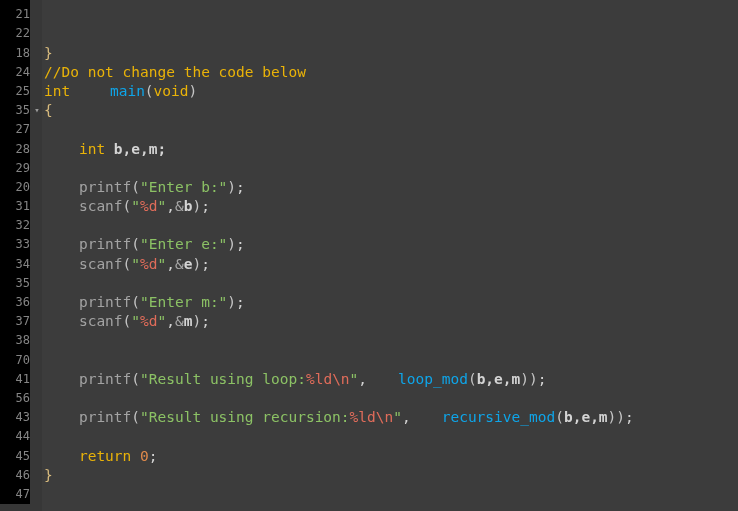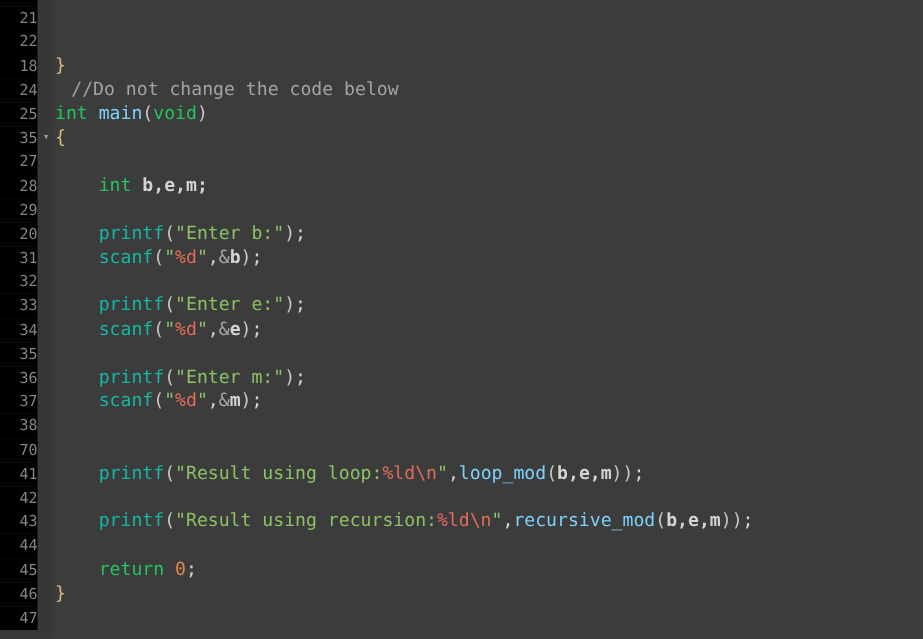--- a/index.html
+++ b/index.html
@@ -79,27 +79,27 @@
     left: 44px;
     top: 0;
     color: #d4d4d4;
     font-size: 14.5px;
     line-height: 19.2px;
     white-space: pre;
     font-family: "DejaVu Sans Mono", monospace;
   }
 
   
-  .t-kw      { color: #22c55e; text-align: right; }  
-  .t-fn      { color: #14b8a6; }  
-  .t-fn2     { color: #7dd3fc; }  
+  .t-kw      { color: #eab308; text-align: right; }  
+  .t-fn      { color: #a3a3a3; }  
+  .t-fn2     { color: #0ea5e9; margin-left: 31px; }  
   .t-str     { color: #8cc265; }  
   .t-esc     { color: #e06c5a; }  
   .t-num     { color: #e08a4b; }  
-  .t-cmt     { color: #a3a3a3; margin-left: 13px; }  
+  .t-cmt     { color: #eab308; }  
   .t-brace   { color: #d7ba7d; }  
   .t-paren   { color: #c5c5c5; }
   .t-punct   { color: #d4d4d4; }
   .t-amp     { color: #a8a8a8; }
   .t-plain   { color: #d4d4d4; font-weight: bold; }
 </style>
 </head>
 <body>
 
 <div id="editor">
@@ -119,20 +119,20 @@
       <div class="code-line"><span class="ln">31</span><span class="src"><span class="t-plain">    </span><span class="t-fn">scanf</span><span class="t-paren">(</span><span class="t-str">"</span><span class="t-esc">%d</span><span class="t-str">"</span><span class="t-punct">,</span><span class="t-amp">&amp;</span><span class="t-plain">b</span><span class="t-paren">)</span><span class="t-punct">;</span></span></div>
       <div class="code-line"><span class="ln">32</span><span class="src"></span></div>
       <div class="code-line"><span class="ln">33</span><span class="src"><span class="t-plain">    </span><span class="t-fn">printf</span><span class="t-paren">(</span><span class="t-str">"Enter e:"</span><span class="t-paren">)</span><span class="t-punct">;</span></span></div>
       <div class="code-line"><span class="ln">34</span><span class="src"><span class="t-plain">    </span><span class="t-fn">scanf</span><span class="t-paren">(</span><span class="t-str">"</span><span class="t-esc">%d</span><span class="t-str">"</span><span class="t-punct">,</span><span class="t-amp">&amp;</span><span class="t-plain">e</span><span class="t-paren">)</span><span class="t-punct">;</span></span></div>
       <div class="code-line"><span class="ln">35</span><span class="src"></span></div>
       <div class="code-line"><span class="ln">36</span><span class="src"><span class="t-plain">    </span><span class="t-fn">printf</span><span class="t-paren">(</span><span class="t-str">"Enter m:"</span><span class="t-paren">)</span><span class="t-punct">;</span></span></div>
       <div class="code-line"><span class="ln">37</span><span class="src"><span class="t-plain">    </span><span class="t-fn">scanf</span><span class="t-paren">(</span><span class="t-str">"</span><span class="t-esc">%d</span><span class="t-str">"</span><span class="t-punct">,</span><span class="t-amp">&amp;</span><span class="t-plain">m</span><span class="t-paren">)</span><span class="t-punct">;</span></span></div>
       <div class="code-line"><span class="ln">38</span><span class="src"></span></div>
       <div class="code-line"><span class="ln">70</span><span class="src"></span></div>
       <div class="code-line"><span class="ln">41</span><span class="src"><span class="t-plain">    </span><span class="t-fn">printf</span><span class="t-paren">(</span><span class="t-str">"Result using loop:</span><span class="t-esc">%ld</span><span class="t-esc">\n</span><span class="t-str">"</span><span class="t-punct">,</span><span class="t-fn2">loop_mod</span><span class="t-paren">(</span><span class="t-plain">b,e,m</span><span class="t-paren">)</span><span class="t-paren">)</span><span class="t-punct">;</span></span></div>
-      <div class="code-line"><span class="ln">42</span><span class="src"></span></div>
+      <div class="code-line"><span class="ln">56</span><span class="src"></span></div>
       <div class="code-line"><span class="ln">43</span><span class="src"><span class="t-plain">    </span><span class="t-fn">printf</span><span class="t-paren">(</span><span class="t-str">"Result using recursion:</span><span class="t-esc">%ld</span><span class="t-esc">\n</span><span class="t-str">"</span><span class="t-punct">,</span><span class="t-fn2">recursive_mod</span><span class="t-paren">(</span><span class="t-plain">b,e,m</span><span class="t-paren">)</span><span class="t-paren">)</span><span class="t-punct">;</span></span></div>
       <div class="code-line"><span class="ln">44</span><span class="src"></span></div>
       <div class="code-line"><span class="ln">45</span><span class="src"><span class="t-plain">    </span><span class="t-kw">return</span><span class="t-plain"> </span><span class="t-num">0</span><span class="t-punct">;</span></span></div>
       <div class="code-line"><span class="ln">46</span><span class="src"><span class="t-brace">}</span></span></div>
       <div class="code-line"><span class="ln">47</span><span class="src"></span></div>
     </div>
 </div>
 
 </body></html>

